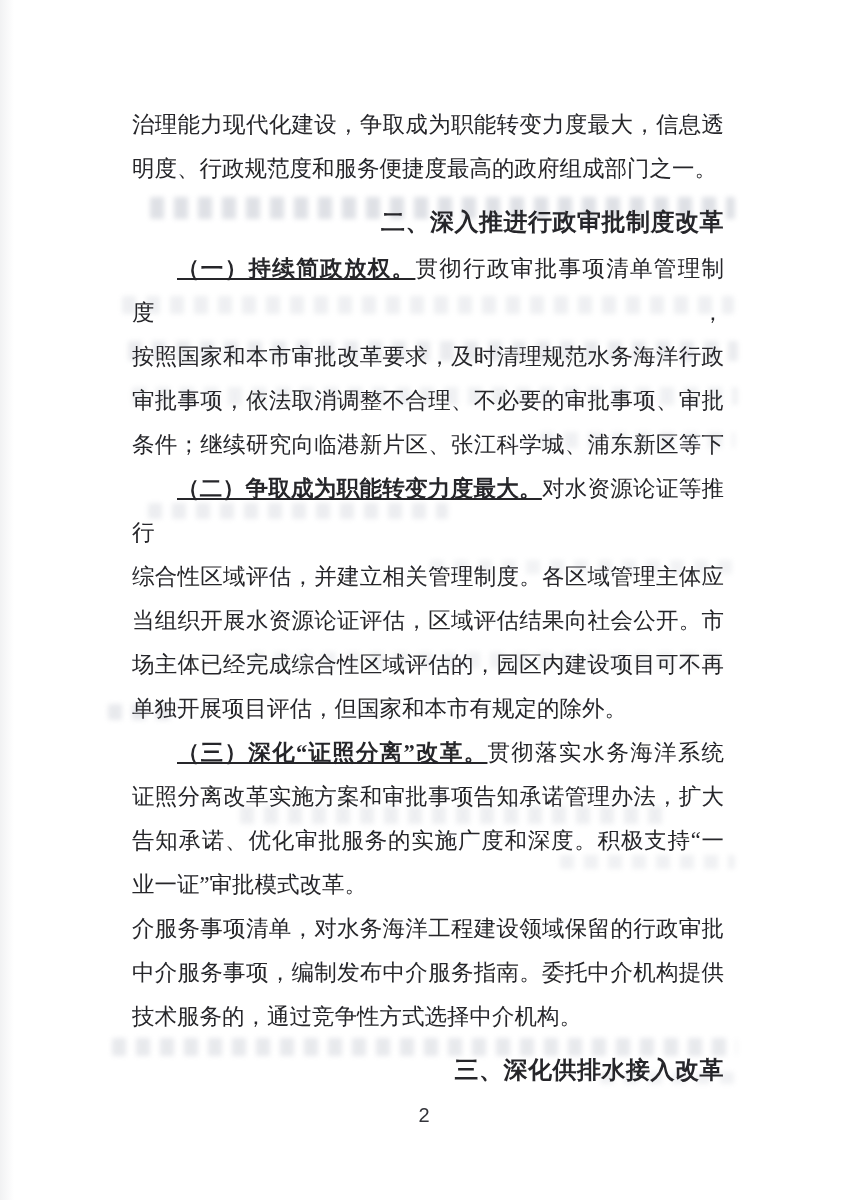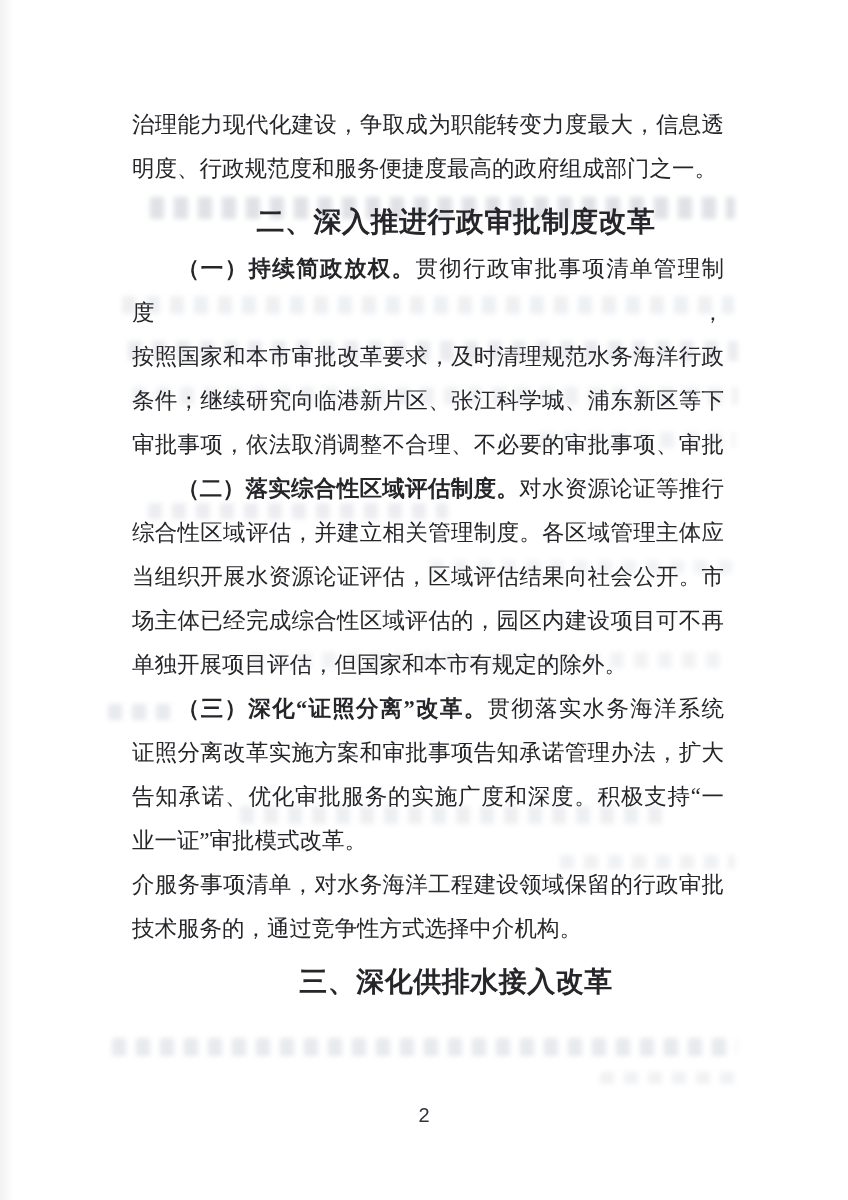--- a/index.html
+++ b/index.html
@@ -40,28 +40,28 @@
     white-space: normal;
   }
   .just {
     text-align-last: justify;
     text-justify: inter-ideograph;
   }
   .indent { text-indent: 2em; }
   .heading {
     font-family: "Liberation Sans", "DejaVu Sans", sans-serif;
     font-weight: 700;
-    font-size: 28px;
+    font-size: 24px;
     letter-spacing: 0.5px;
     text-indent: 2em;
     margin-top: 9px;
     margin-bottom: 3px;
-    text-align: center;
+    text-align: right;
   }
-  .lead { font-weight: 700; }
+  .lead { font-weight: 700; text-decoration: underline; }
   .page-number {
     position: absolute;
     left: 0;
     top: 1104px;
     width: 848px;
     text-align: center;
     font-family: "Liberation Sans", "DejaVu Sans", sans-serif;
     font-size: 20px;
     color: #33343a;
   }
@@ -93,30 +93,31 @@
   <i class="ghost" style="top:855px;left:560px;width:175px;height:14px;opacity:.13"></i>
   <i class="ghost" style="top:1038px;left:112px;width:625px;height:18px;opacity:.2"></i>
   <i class="ghost" style="top:1072px;left:600px;width:140px;height:12px;opacity:.12"></i>
 
   <div class="doc">
       <div class="line just">治理能力现代化建设，争取成为职能转变力度最大，信息透</div>
       <div class="line">明度、行政规范度和服务便捷度最高的政府组成部门之一。</div>
       <div class="line heading">二、深入推进行政审批制度改革</div>
       <div class="line just indent"><b class="lead">（一）持续简政放权。</b><span>贯彻行政审批事项清单管理制度，</span></div>
       <div class="line just">按照国家和本市审批改革要求，及时清理规范水务海洋行政</div>
+      <div class="line just">审批事项，依法取消调整不合理、不必要的审批事项、审批</div>
       <div class="line just">条件；继续研究向临港新片区、张江科学城、浦东新区等下</div>
-      <div class="line just">审批事项，依法取消调整不合理、不必要的审批事项、审批</div>
-      <div class="line just indent"><b class="lead">（二）落实综合性区域评估制度。</b><span>对水资源论证等推行</span></div>
+      <div class="line just indent"><b class="lead">（二）争取成为职能转变力度最大。</b><span>对水资源论证等推行</span></div>
       <div class="line just">综合性区域评估，并建立相关管理制度。各区域管理主体应</div>
       <div class="line just">当组织开展水资源论证评估，区域评估结果向社会公开。市</div>
       <div class="line just">场主体已经完成综合性区域评估的，园区内建设项目可不再</div>
       <div class="line">单独开展项目评估，但国家和本市有规定的除外。</div>
       <div class="line just indent"><b class="lead">（三）深化“证照分离”改革。</b><span>贯彻落实水务海洋系统</span></div>
       <div class="line just">证照分离改革实施方案和审批事项告知承诺管理办法，扩大</div>
       <div class="line just">告知承诺、优化审批服务的实施广度和深度。积极支持“一</div>
       <div class="line">业一证”审批模式改革。</div>
       <div class="line just">介服务事项清单，对水务海洋工程建设领域保留的行政审批</div>
+      <div class="line just">中介服务事项，编制发布中介服务指南。委托中介机构提供</div>
       <div class="line">技术服务的，通过竞争性方式选择中介机构。</div>
       <div class="line heading">三、深化供排水接入改革</div>
     </div>
 
   <div class="page-number">2</div>
 </div>
 
 </body></html>

